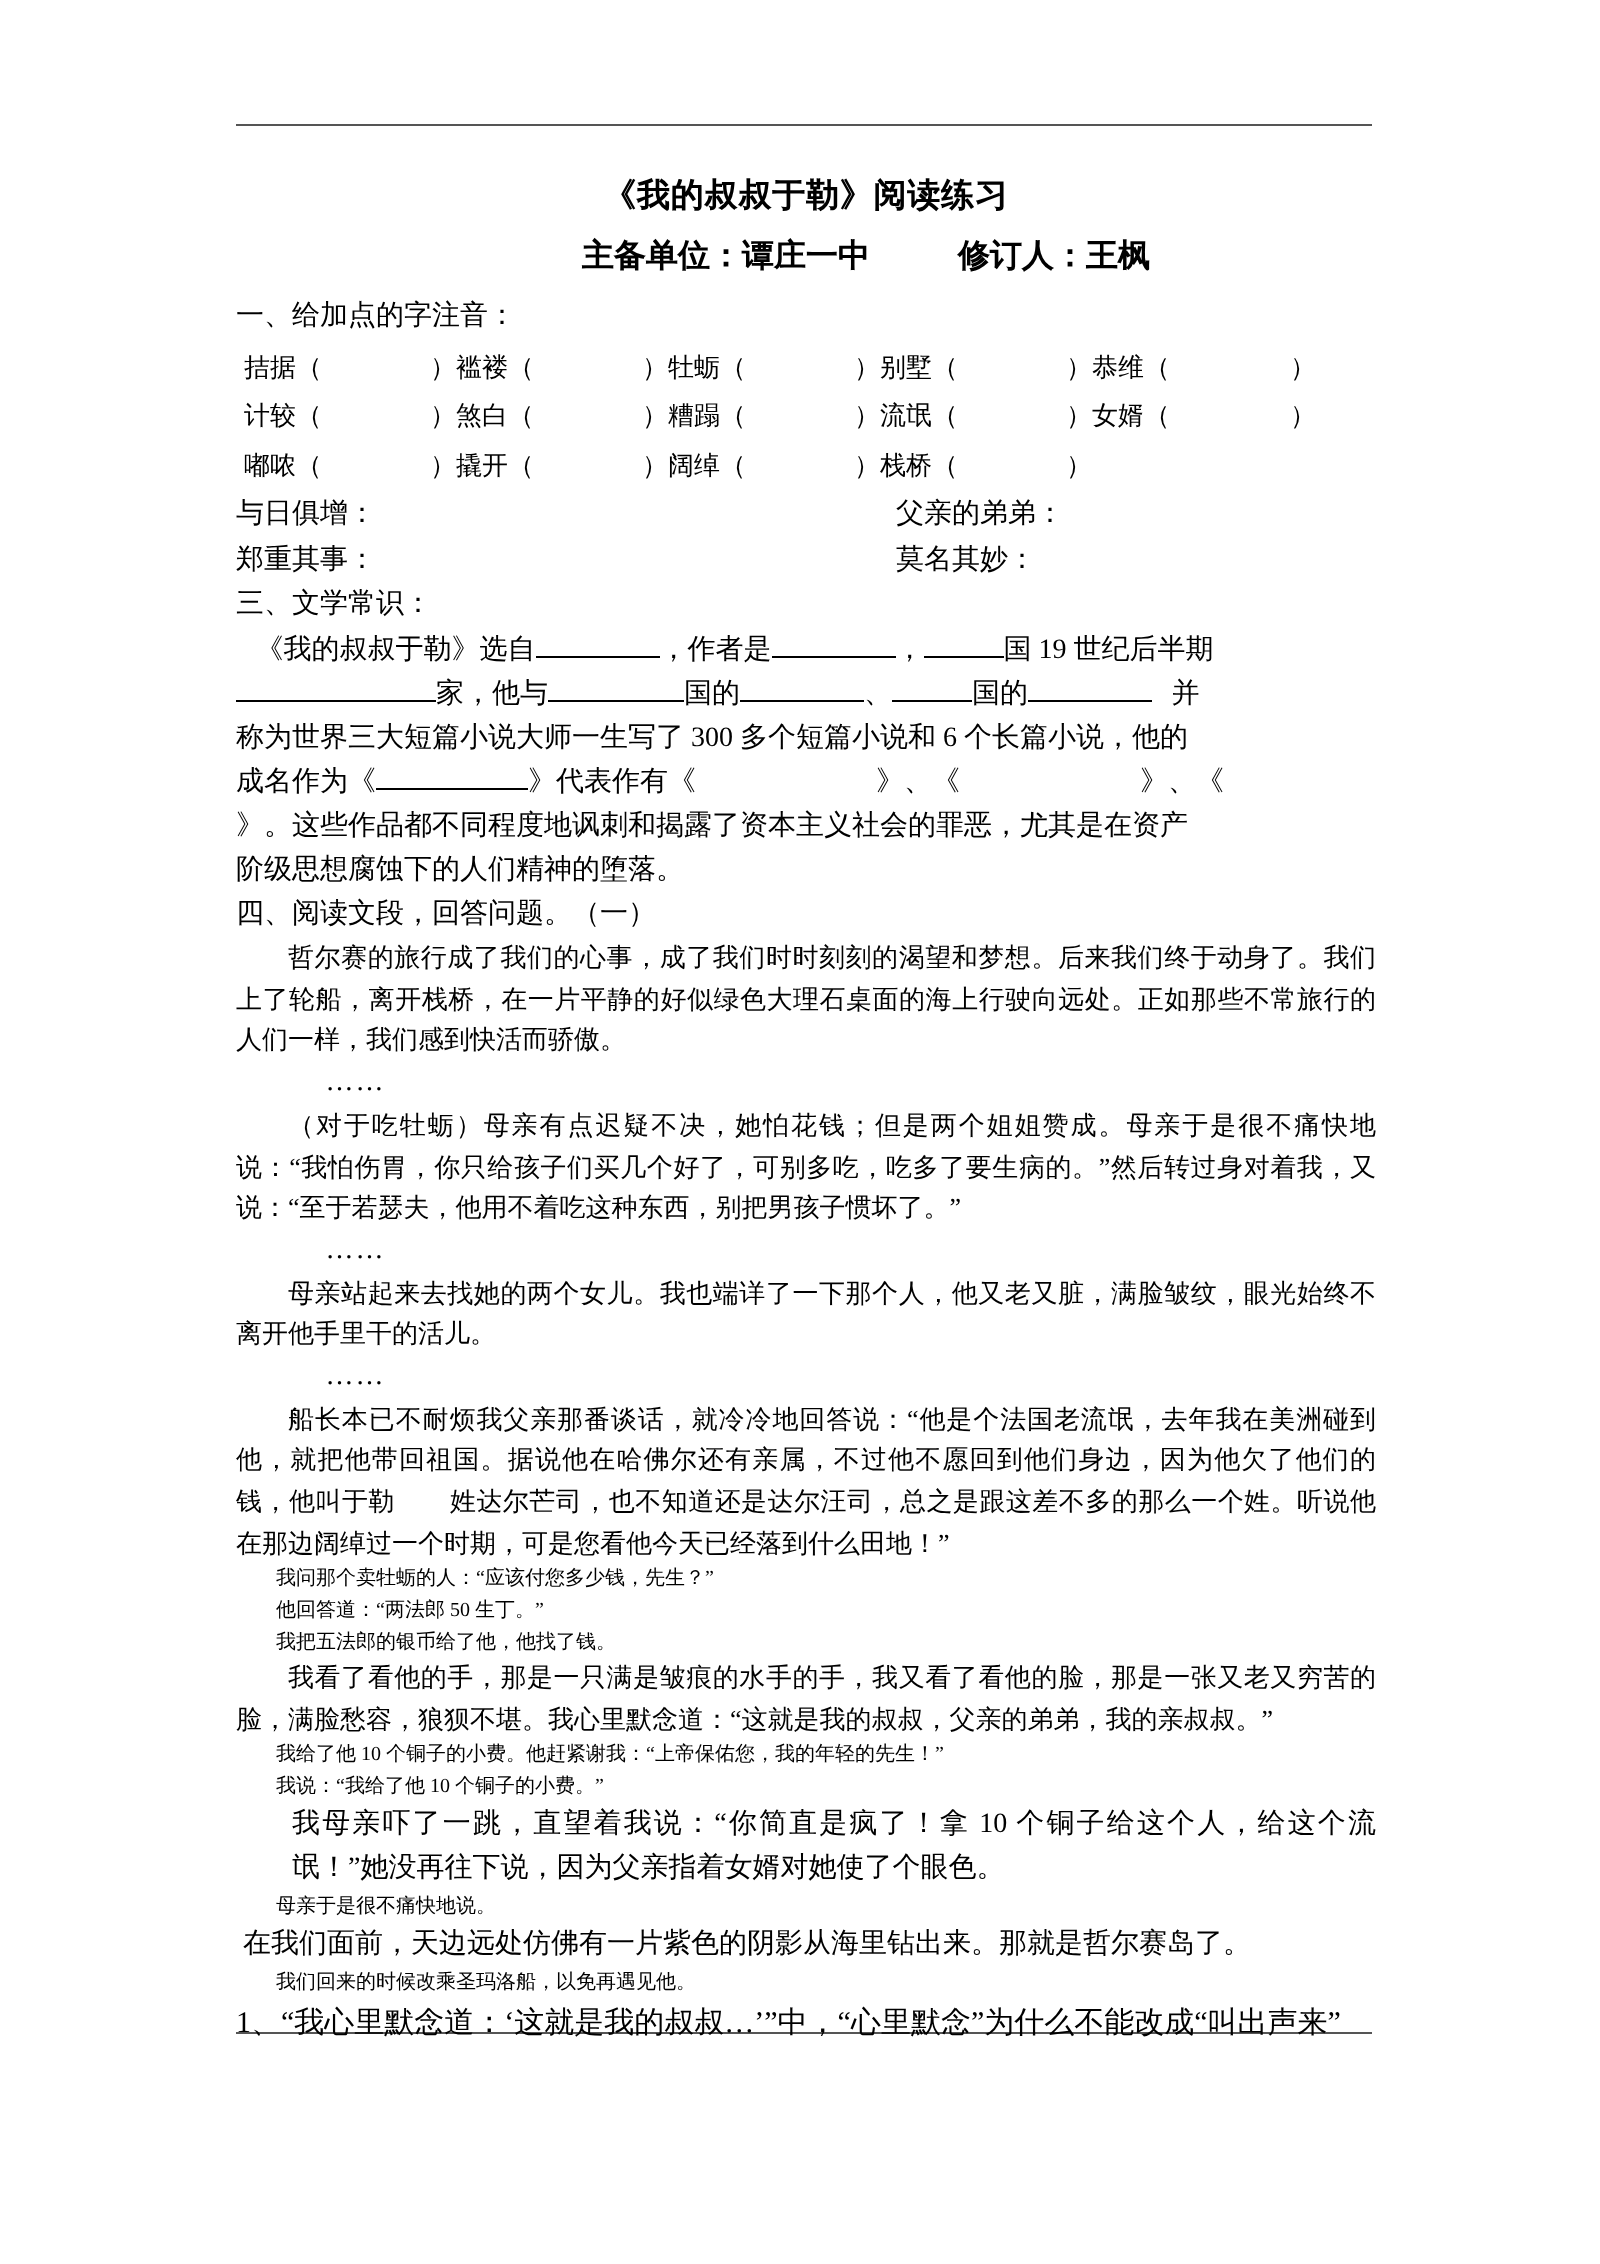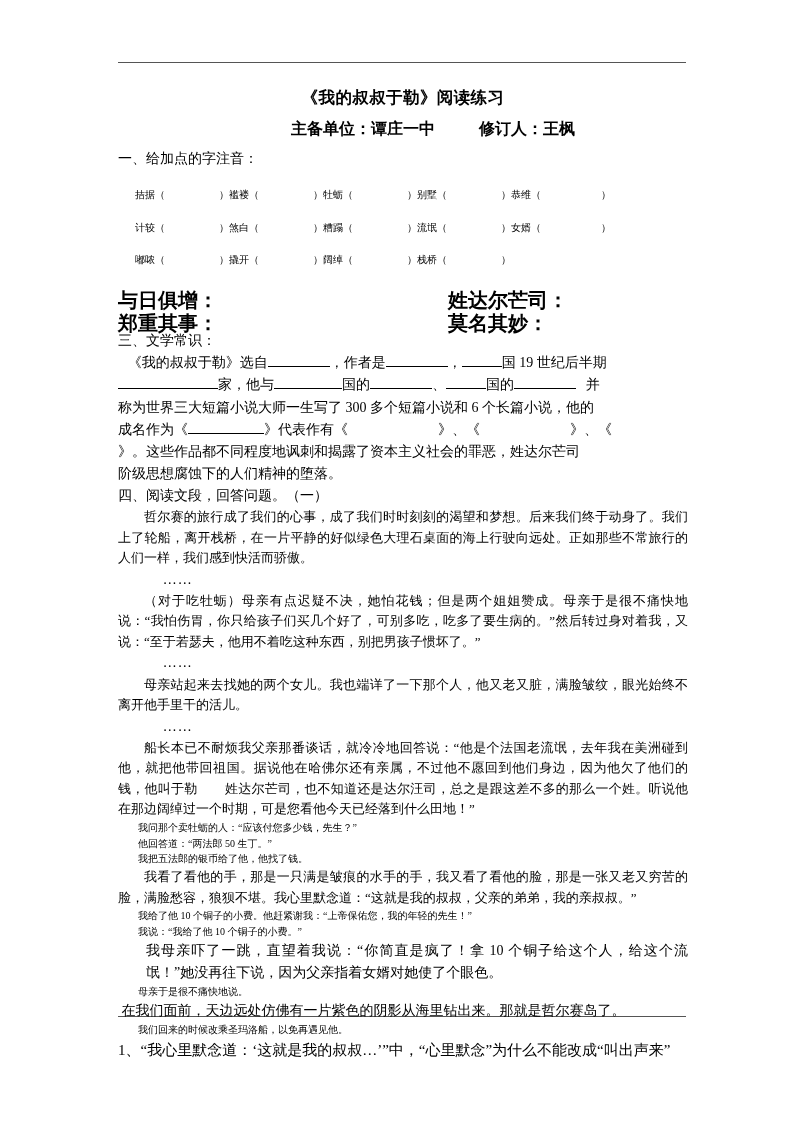--- a/index.html
+++ b/index.html
@@ -57,36 +57,35 @@
   }
   .subtitle-line .gap { display: inline-block; width: 36px; }
 
   .sec-head {
     font-size: 14px;
     line-height: 1.58;
     margin: 0;
   }
 
   .pinyin-row {
-    font-size: 10px;
-    line-height: 1.58;
-    margin: 17px;
+    font-size: 13px;
+    line-height: 1.58;
+    margin: 4px;
     white-space: nowrap;
   }
   .pinyin-item { display: inline-block; }
   .pinyin-item .word { }
   .pinyin-item .blank { display: inline-block; }
 
   .idiom-row {
-    font-size: 20px;
+    font-size: 14px;
     line-height: 1.58;
     margin: 0;
     position: relative;
     height: 22.5px;
-    font-weight: bold;
   }
   .idiom-left { position: absolute; left: 0; top: 0; }
   .idiom-right { position: absolute; left: 330px; top: 0; }
 
   .body-line {
     font-size: 14px;
     line-height: 1.58;
     margin: 0;
     text-align: justify;
     text-justify: inter-ideograph;
@@ -164,21 +163,21 @@
       <span class="pinyin-item"><span class="word">计较</span><span>（</span><span class="blank" style="width:54px"></span><span>）</span></span><span class="pinyin-item"><span class="word">煞白</span><span>（</span><span class="blank" style="width:54px"></span><span>）</span></span><span class="pinyin-item"><span class="word">糟蹋</span><span>（</span><span class="blank" style="width:54px"></span><span>）</span></span><span class="pinyin-item"><span class="word">流氓</span><span>（</span><span class="blank" style="width:54px"></span><span>）</span></span><span class="pinyin-item"><span class="word">女婿</span><span>（</span><span class="blank" style="width:60px"></span><span>）</span></span>
     </div>
 
     <div class="pinyin-row">
       <span class="pinyin-item"><span class="word">嘟哝</span><span>（</span><span class="blank" style="width:54px"></span><span>）</span></span><span class="pinyin-item"><span class="word">撬开</span><span>（</span><span class="blank" style="width:54px"></span><span>）</span></span><span class="pinyin-item"><span class="word">阔绰</span><span>（</span><span class="blank" style="width:54px"></span><span>）</span></span><span class="pinyin-item"><span class="word">栈桥</span><span>（</span><span class="blank" style="width:54px"></span><span>）</span></span>
     </div>
 
 
     <div class="idiom-row">
       <span class="idiom-left">与日俱增：</span>
-      <span class="idiom-right">姓达尔芒司：</span>
+      <span class="idiom-right">父亲的弟弟：</span>
     </div>
     <div class="idiom-row">
       <span class="idiom-left">郑重其事：</span>
       <span class="idiom-right">莫名其妙：</span>
     </div>
 
     <div class="sec-head">三、文学常识：</div>
 
     <div class="body-line">
       <span class="thin-gap"></span><span>《我的叔叔于勒》选自</span><span class="fill" style="width:62px"></span><span>，作者是</span><span class="fill" style="width:62px"></span><span>，</span><span class="fill" style="width:40px"></span><span>国 19 世纪后半期</span>
@@ -187,21 +186,21 @@
     <div class="body-line">
       <span class="fill" style="width:100px"></span><span>家，他与</span><span class="fill" style="width:68px"></span><span>国的</span><span class="fill" style="width:62px"></span><span>、</span><span class="fill" style="width:40px"></span><span>国的</span><span class="fill" style="width:62px"></span><span class="thin-gap"></span><span>并</span>
     </div>
 
     <div class="body-line">称为世界三大短篇小说大师一生写了 300 多个短篇小说和 6 个长篇小说，他的</div>
 
     <div class="body-line">
       <span>成名作为《</span><span class="fill" style="width:76px"></span><span>》代表作有《</span><span class="fill-open" style="width:90px"></span><span>》、《</span><span class="fill-open" style="width:90px"></span><span>》、《</span>
     </div>
 
-    <div class="body-line">》。这些作品都不同程度地讽刺和揭露了资本主义社会的罪恶，姓达尔芒司</div>
+    <div class="body-line">》。这些作品都不同程度地讽刺和揭露了资本主义社会的罪恶，尤其是在资产</div>
     <div class="body-line">阶级思想腐蚀下的人们精神的堕落。</div>
 
     <div class="sec-head">四、阅读文段，回答问题。（一）</div>
 
     <div class="para">哲尔赛的旅行成了我们的心事，成了我们时时刻刻的渴望和梦想。后来我们终于动身了。我们上了轮船，离开栈桥，在一片平静的好似绿色大理石桌面的海上行驶向远处。正如那些不常旅行的人们一样，我们感到快活而骄傲。</div>
     <div class="ellipsis-line">……</div>
 
     <div class="para">（对于吃牡蛎）母亲有点迟疑不决，她怕花钱；但是两个姐姐赞成。母亲于是很不痛快地说：“我怕伤胃，你只给孩子们买几个好了，可别多吃，吃多了要生病的。”然后转过身对着我，又说：“至于若瑟夫，他用不着吃这种东西，别把男孩子惯坏了。”</div>
     <div class="ellipsis-line">……</div>
 

